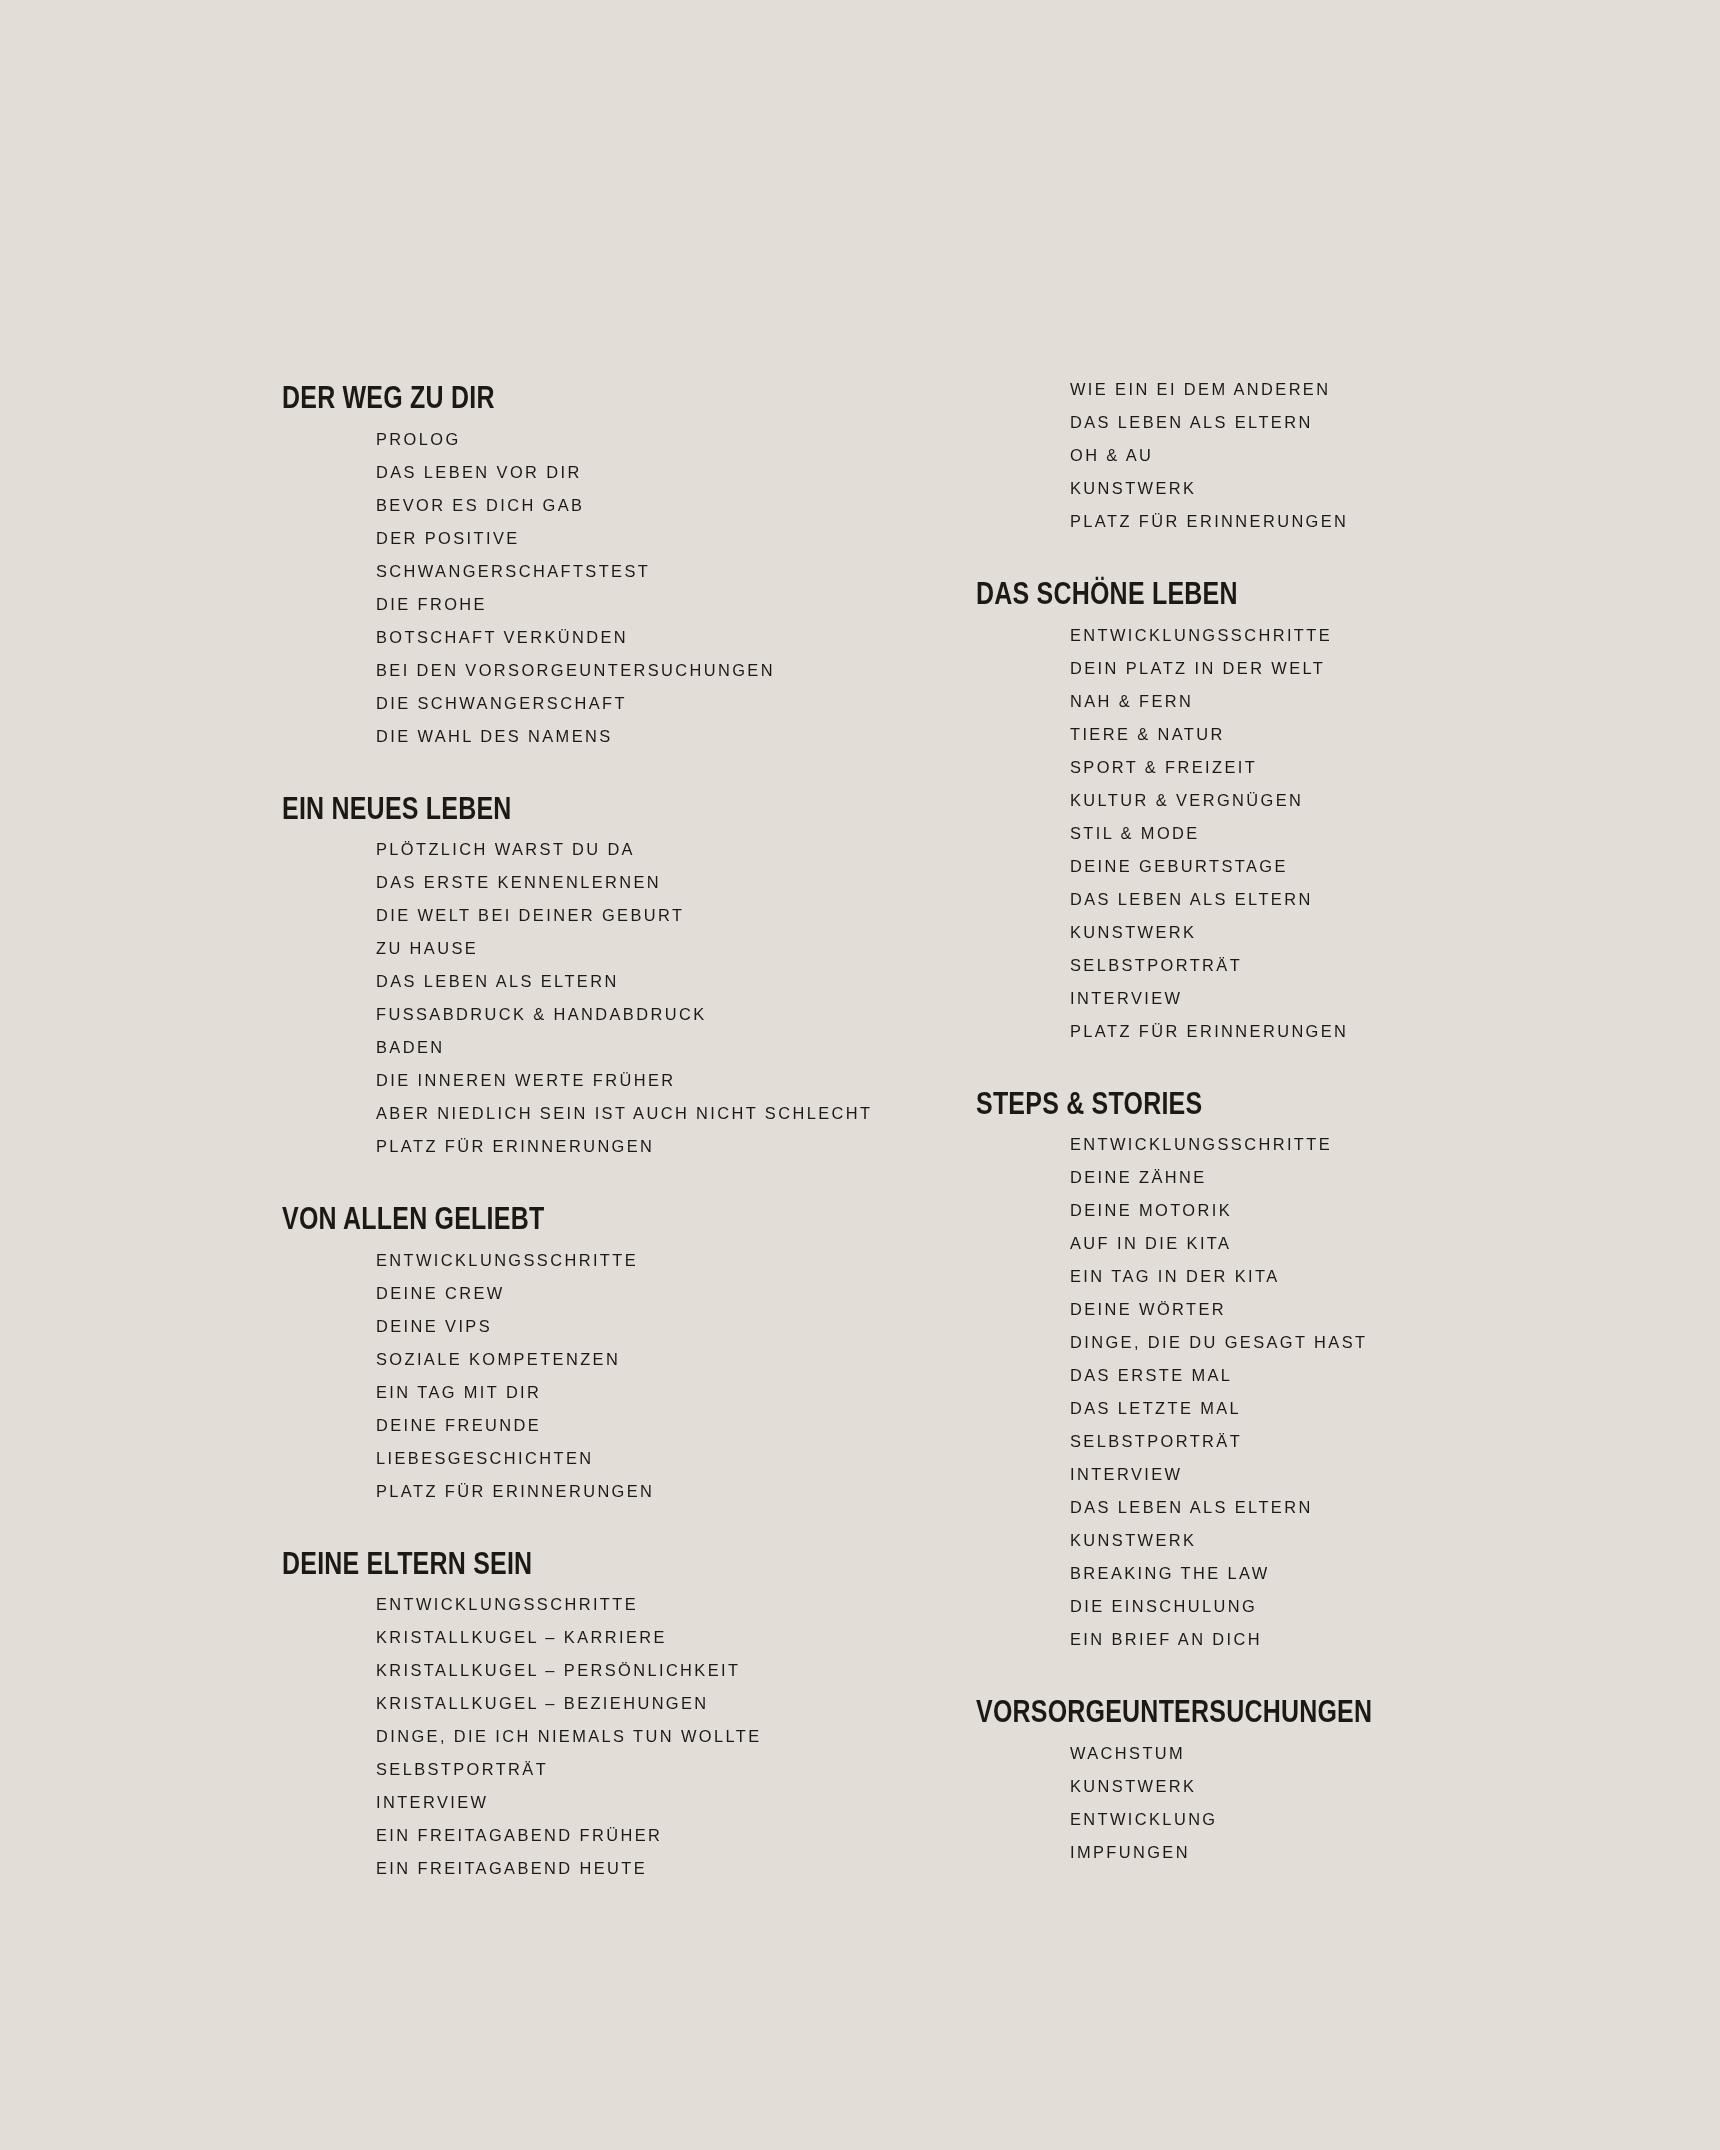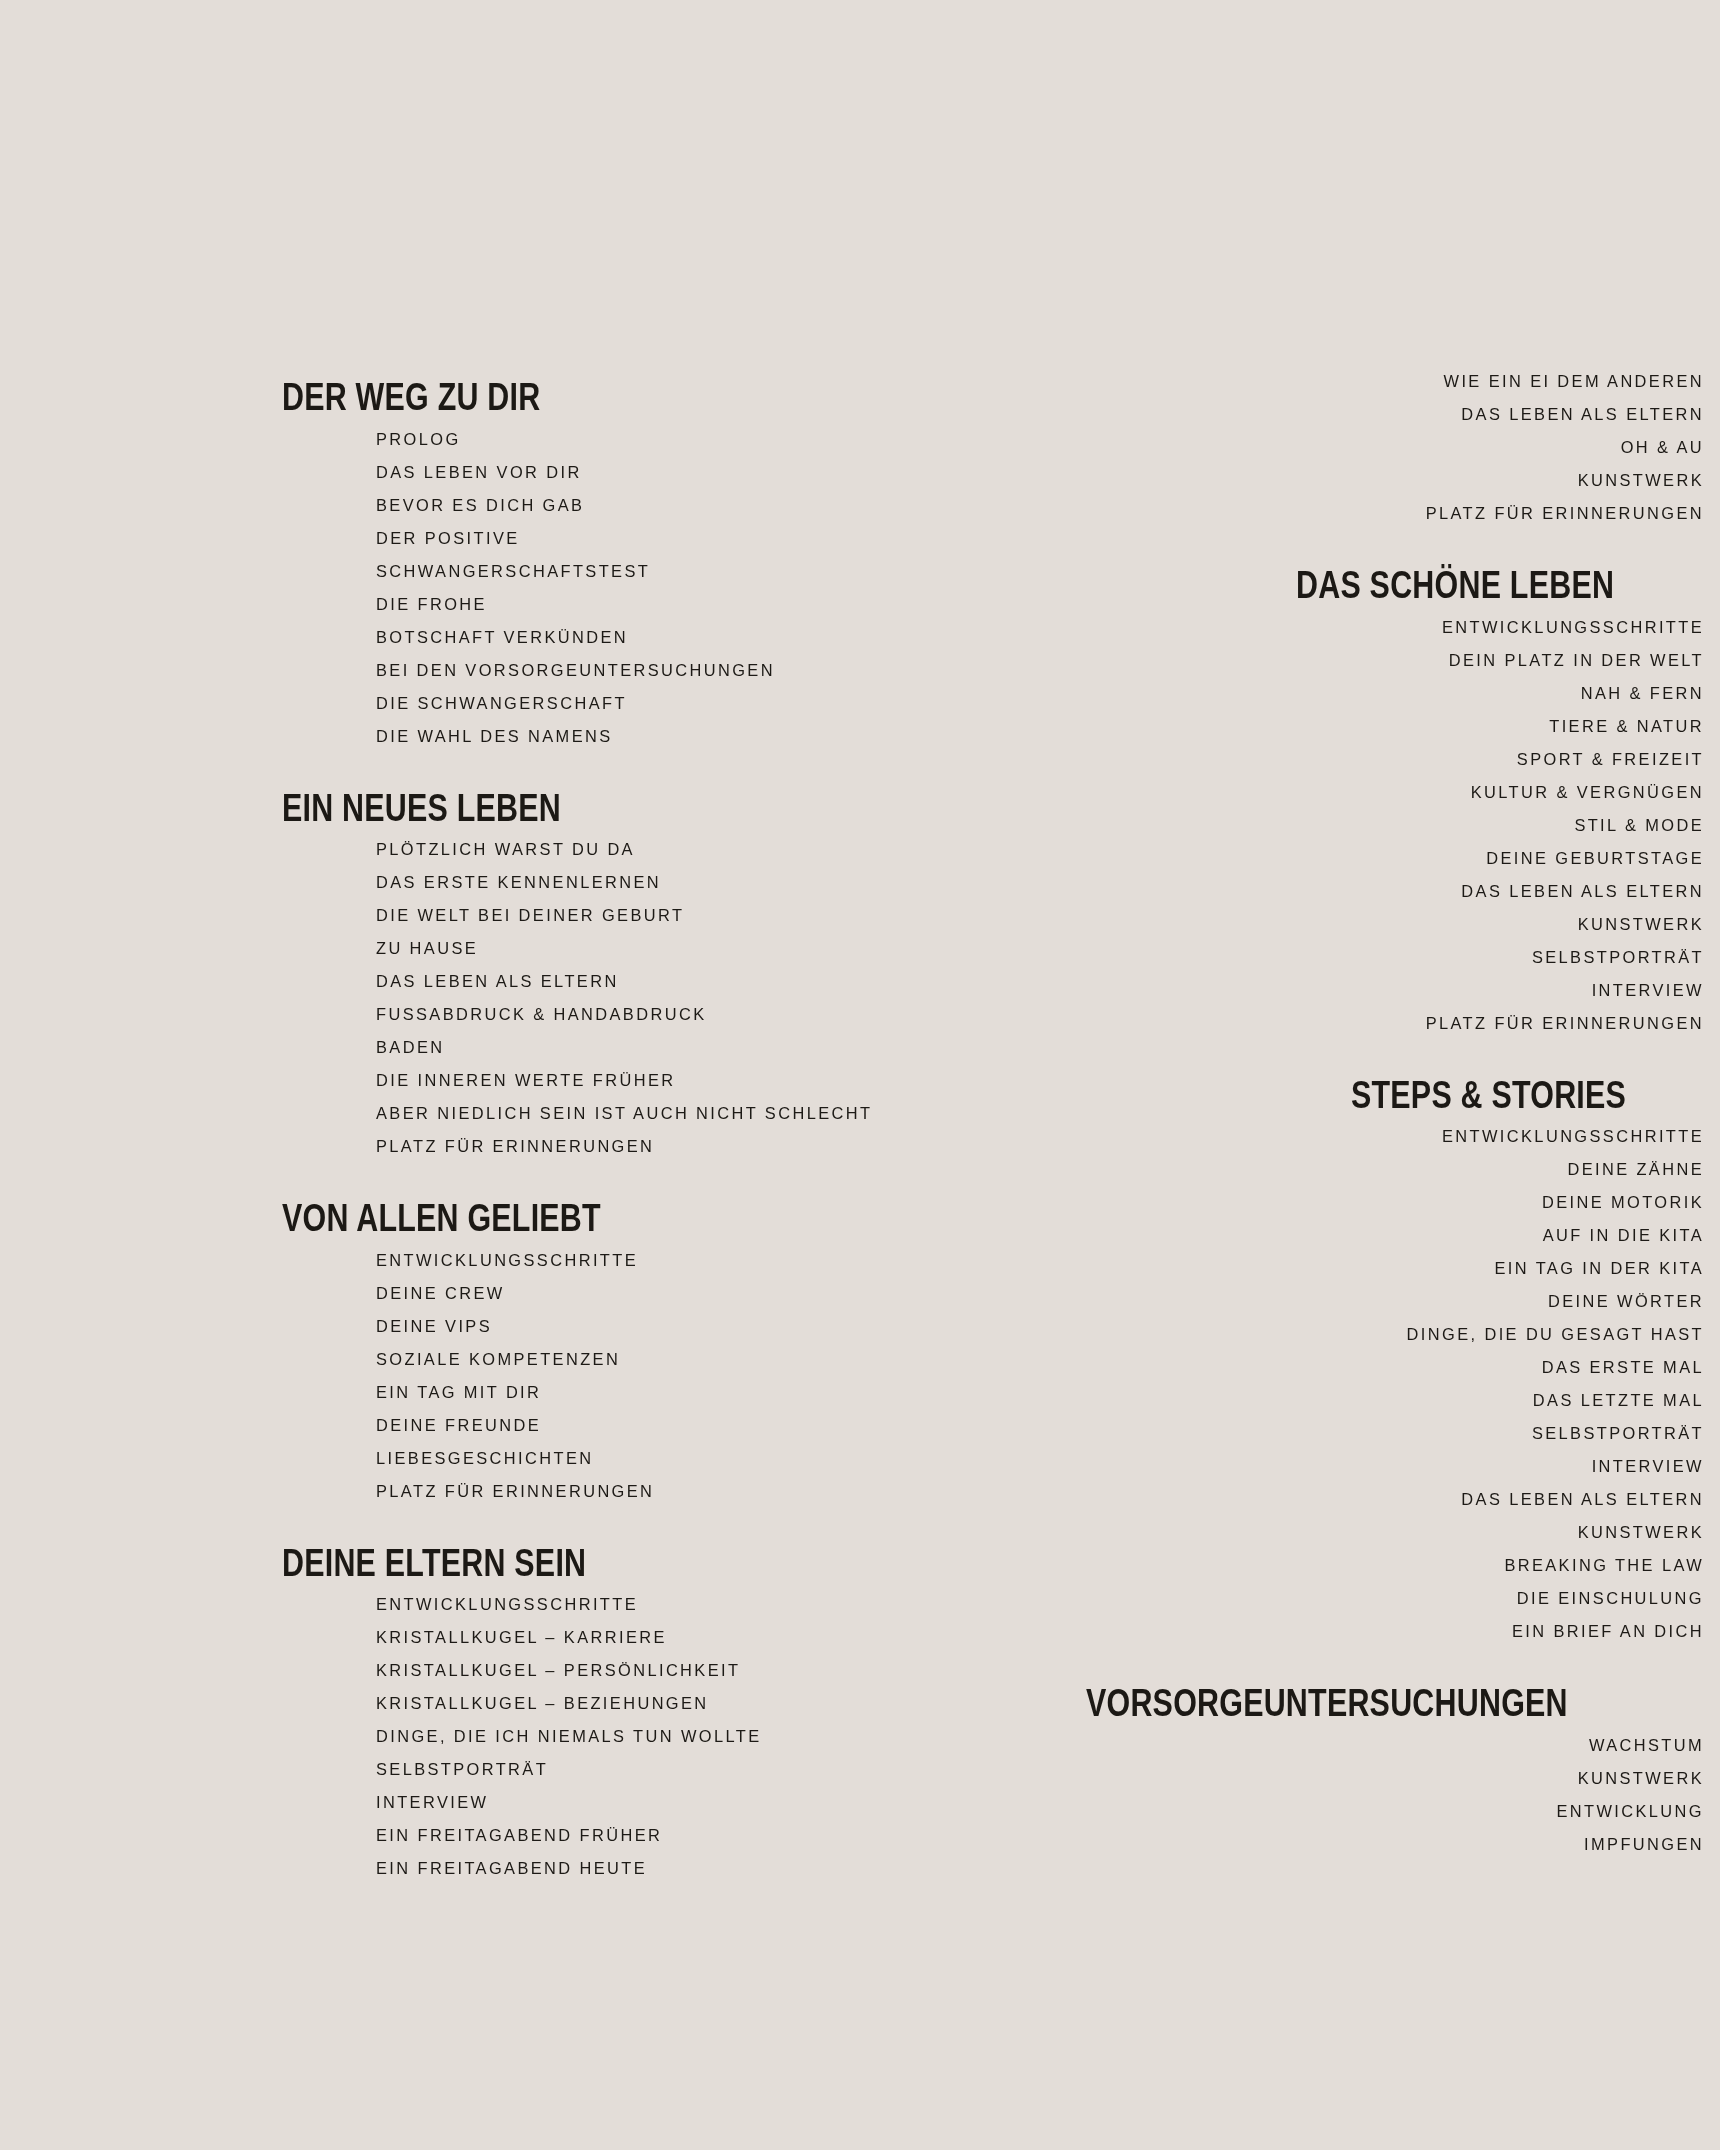--- a/index.html
+++ b/index.html
@@ -17,25 +17,25 @@
   }
   .page {
     position: absolute;
     inset: 0;
   }
   .col {
     position: absolute;
     width: 728px;
   }
   .col-left  { left: 282px;  top: 377px; }
-  .col-right { left: 976px; top: 365px; text-align: right; }
+  .col-right { left: 976px; top: 373px; }
   .section { margin: 0 0 35px 0; }
   .heading {
     margin: 0 0 5.5px 0;
-    font-size: 39px;
+    font-size: 32px;
     line-height: 40px;
     font-weight: 700;
     white-space: nowrap;
   }
   .heading > span {
     display: inline-block;
     transform: scaleX(0.78);
     transform-origin: 0 50%;
     letter-spacing: 0.3px;
   }

